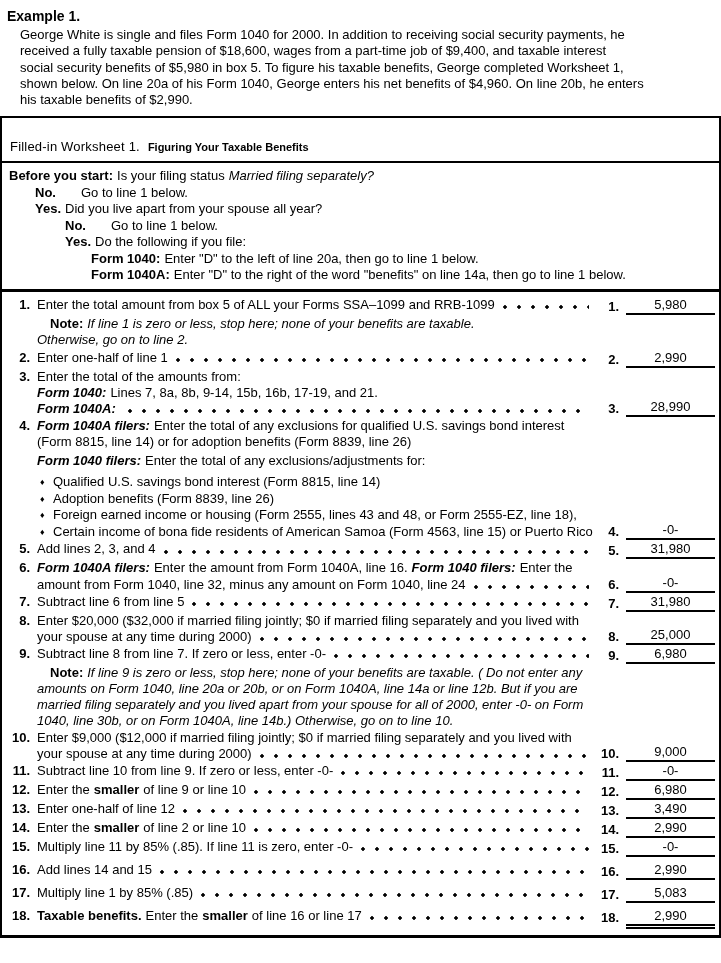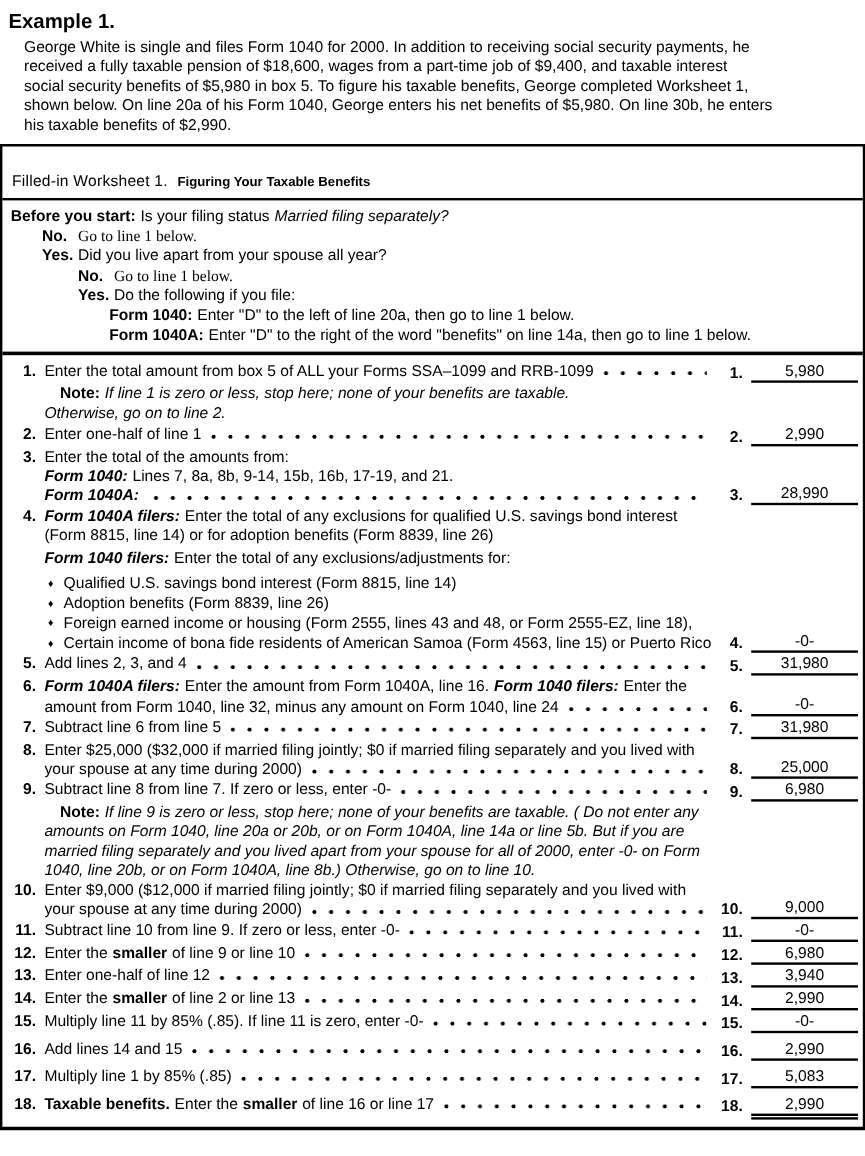--- a/index.html
+++ b/index.html
@@ -2,42 +2,42 @@
 <html><head>
 <meta charset="utf-8">
 <style>
   * { margin:0; padding:0; box-sizing:border-box; }
   html,body { background:#fff; }
   body { width:721px; font-family:"Liberation Sans","DejaVu Sans",sans-serif; color:#000; }
   .page { width:721px; padding:6px 0 0 0; }
 
   
   .example { padding:2px 8px 4px 7px; }
-  .ex-heading { font-weight:bold; font-size:17px; margin-bottom:3px; }
+  .ex-heading { font-weight:bold; font-size:14px; margin-bottom:3px; }
   .ex-body { padding-left:13px; font-size:13px; }
   .ex-row { line-height:16.3px; white-space:nowrap; }
 
   
   .ws { border:2px solid #000; border-bottom-width:3px; margin-top:4px; font-size:13px; }
   .ws-title { padding:21px 8px 7px 8px; font-size:13px; }
   .t-pre { letter-spacing:0.2px; }
   .t-bold { font-weight:bold; font-size:11px; margin-left:8px; }
   .rule2 { border-top:2px solid #000; }
   .rule3 { border-top:3px solid #000; }
 
   
   .before { padding:5px 8px 6px 7px; }
   .before .brow { line-height:16.4px; white-space:nowrap; }
   .blabel { font-weight:bold; }
   .sp { margin-left:4px; }
   .it { font-style:italic; }
   .ind1 { margin-left:26px; }
   .ind2 { margin-left:56px; }
   .ind3 { margin-left:82px; }
-  .gap2 { margin-left:9px;font-family:Liberation Serif, serif; }
+  .gap2 { margin-left:25px; }
   .formlbl { font-weight:bold; }
 
   
   .lines { padding:5px 4px 4px 2px; }
   .wline { display:flex; align-items:flex-start; margin-bottom:1px; }
   .lnum { flex:none; width:26px; text-align:right; font-weight:bold; margin-right:7px; line-height:16.1px; }
   .ltext { flex:1; min-width:0; }
   .trow { line-height:16.1px; white-space:nowrap; }
   .frow { display:flex; line-height:16.1px; }
   .frow > span { white-space:nowrap; }
@@ -66,21 +66,21 @@
 <body>
 
 <div class="page">
 
   <div class="example">
     <div class="ex-heading">Example 1.</div>
     <div class="ex-body">
       <div class="ex-row">George White is single and files Form 1040 for 2000. In addition to receiving social security payments, he</div>
       <div class="ex-row">received a fully taxable pension of $18,600, wages from a part-time job of $9,400, and taxable interest</div>
       <div class="ex-row">social security benefits of $5,980 in box 5. To figure his taxable benefits, George completed Worksheet 1,</div>
-      <div class="ex-row">shown below. On line 20a of his Form 1040, George enters his net benefits of $5,980. On line 30b, he enters</div>
+      <div class="ex-row">shown below. On line 20a of his Form 1040, George enters his net benefits of $4,960. On line 20b, he enters</div>
       <div class="ex-row">his taxable benefits of $2,990.</div>
     </div>
   </div>
 
   <div class="ws">
 
     <div class="ws-title">
       <span class="t-pre">Filled-in Worksheet 1.</span><span class="t-bold">Figuring Your Taxable Benefits</span>
     </div>
 
@@ -242,21 +242,21 @@
         </div>
         <div class="amt">
           <span class="anum">7.</span>
           <span class="aval">31,980</span>
         </div>
       </div>
 
       <div class="wline">
         <div class="lnum">8.</div>
         <div class="ltext">
-          <div class="trow">Enter $25,000 ($32,000 if married filing jointly; $0 if married filing separately and you lived with</div>
+          <div class="trow">Enter $20,000 ($32,000 if married filing jointly; $0 if married filing separately and you lived with</div>
           <div class="frow">
             <span>your spouse at any time during 2000)</span>
             <span class="leader"></span>
           </div>
         </div>
         <div class="amt">
           <span class="anum">8.</span>
           <span class="aval">25,000</span>
         </div>
       </div>
@@ -271,23 +271,23 @@
         </div>
         <div class="amt">
           <span class="anum">9.</span>
           <span class="aval">6,980</span>
         </div>
       </div>
       <div class="notewrap">
         <div class="nrow">
           <span class="nlabel">Note:</span><span class="sp">If line 9 is zero or less, stop here; none of your benefits are taxable. ( Do not enter any</span>
         </div>
-        <div class="nrow">amounts on Form 1040, line 20a or 20b, or on Form 1040A, line 14a or line 5b. But if you are</div>
+        <div class="nrow">amounts on Form 1040, line 20a or 20b, or on Form 1040A, line 14a or line 12b. But if you are</div>
         <div class="nrow">married filing separately and you lived apart from your spouse for all of 2000, enter -0- on Form</div>
-        <div class="nrow">1040, line 20b, or on Form 1040A, line 8b.) Otherwise, go on to line 10.</div>
+        <div class="nrow">1040, line 30b, or on Form 1040A, line 14b.) Otherwise, go on to line 10.</div>
       </div>
 
       <div class="wline">
         <div class="lnum">10.</div>
         <div class="ltext">
           <div class="trow">Enter $9,000 ($12,000 if married filing jointly; $0 if married filing separately and you lived with</div>
           <div class="frow">
             <span>your spouse at any time during 2000)</span>
             <span class="leader"></span>
           </div>
@@ -331,31 +331,31 @@
       <div class="wline">
         <div class="lnum">13.</div>
         <div class="ltext">
           <div class="frow">
             <span>Enter one-half of line 12</span>
             <span class="leader"></span>
           </div>
         </div>
         <div class="amt">
           <span class="anum">13.</span>
-          <span class="aval">3,940</span>
+          <span class="aval">3,490</span>
         </div>
       </div>
 
       <div class="wline">
         <div class="lnum">14.</div>
         <div class="ltext">
           <div class="frow">
             <span>Enter the</span>
               <span class="bld sp">smaller</span>
-              <span class="sp">of line 2 or line 13</span>
+              <span class="sp">of line 2 or line 10</span>
             <span class="leader"></span>
           </div>
         </div>
         <div class="amt">
           <span class="anum">14.</span>
           <span class="aval">2,990</span>
         </div>
       </div>
 
       <div class="sp15">

